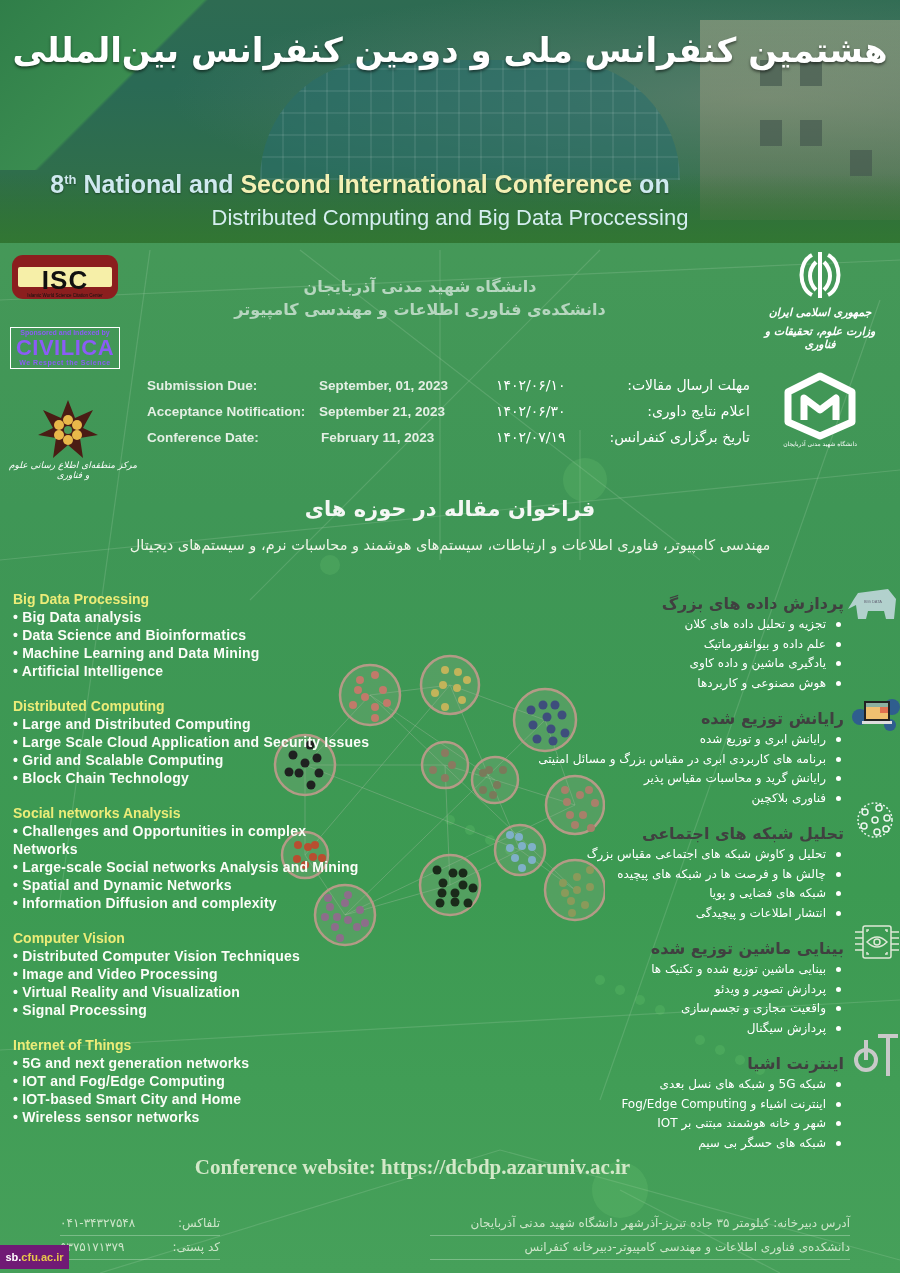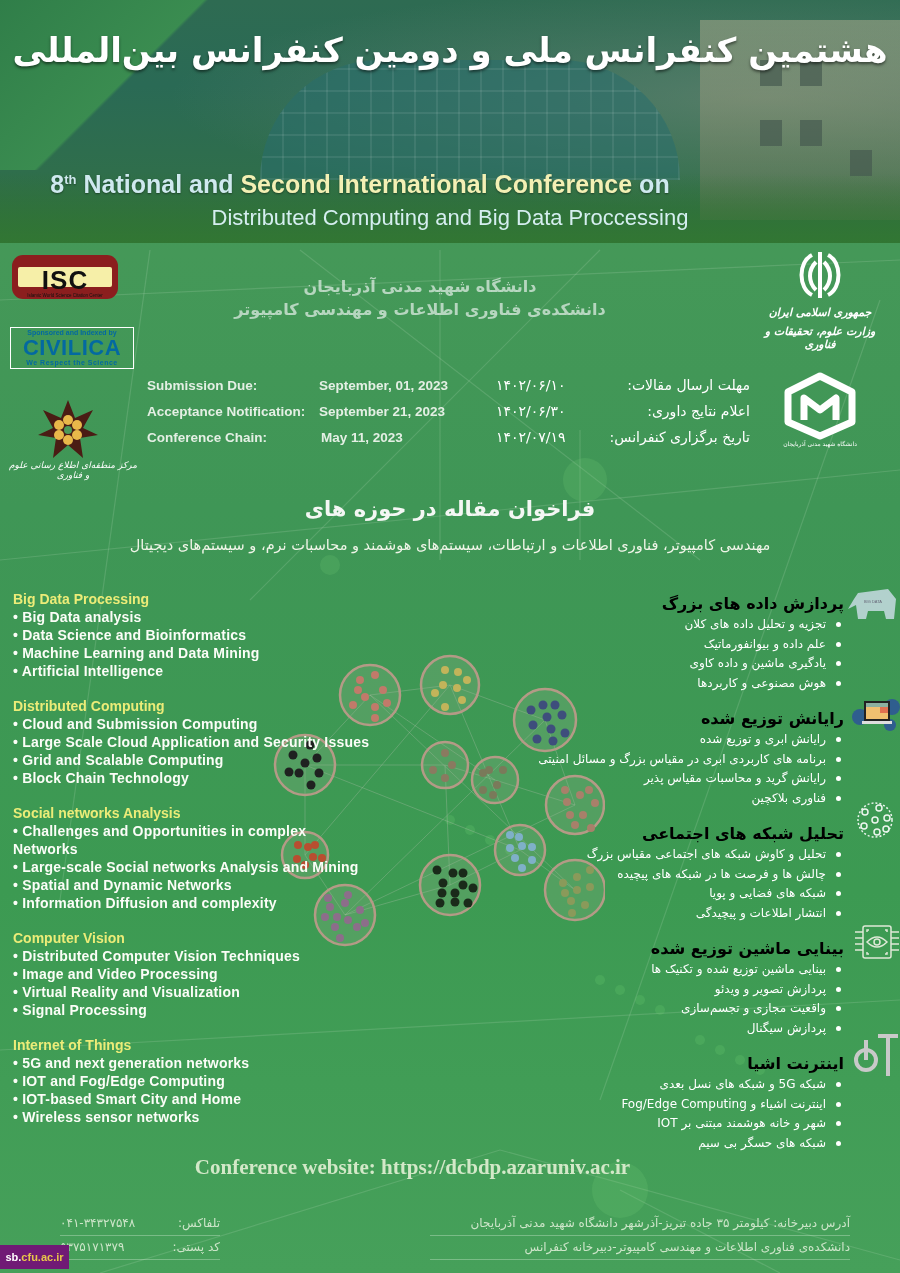--- a/index.html
+++ b/index.html
@@ -61,22 +61,22 @@
   .netlines { position: absolute; left: 0; top: 243px; width: 900px; height: 1030px; pointer-events: none; }
   
   .logo-isc {
     position: absolute; left: 12px; top: 255px; width: 106px; height: 44px;
     background: #8b1e1e; border-radius: 11px; padding: 12px 6px;
   }
   .logo-isc .inner { width: 100%; height: 100%; background: #f6efa8; border-radius: 2px; text-align: center; }
   .logo-isc .big { font-family: "Liberation Sans", sans-serif; font-weight: bold; font-size: 26px; color: #111; line-height: 26px; letter-spacing: 1px; }
   .logo-isc .small { font-family: "Liberation Sans", sans-serif; font-size: 4.5px; color: #111; line-height: 6px; }
   .logo-civ {
-    position: absolute; left: 10px; top: 327px; width: 124px; height: 42px;
-    border: 1px solid #fff; text-align: center; color: #0369a1; font-family: "Liberation Sans", sans-serif;
+    position: absolute; left: 10px; top: 327px; width: 110px; height: 42px;
+    border: 1px solid #fff; text-align: center; color: #8b5cf6; font-family: "Liberation Sans", sans-serif;
   }
   .logo-civ .t1 { font-size: 7px; font-weight: bold; line-height: 10px; }
   .logo-civ .t2 { font-size: 22px; font-weight: bold; line-height: 20px; letter-spacing: 0.5px; }
   .logo-civ .t3 { font-size: 7px; font-weight: bold; line-height: 9px; letter-spacing: 0.5px; }
   .logo-rcisd { position: absolute; left: 38px; top: 400px; width: 60px; height: 60px; }
   .logo-rcisd-caption {
     position: absolute; left: 8px; top: 460px; width: 130px; text-align: center; direction: rtl;
     font-size: 9px; color: #fff; font-style: italic;
   }
   .uni-fa {
@@ -104,21 +104,21 @@
   .call-title { position: absolute; left: 0; top: 497px; width: 900px; text-align: center; direction: rtl; font-size: 21px; font-weight: bold; color: #f4f7f4; }
   .call-sub { position: absolute; left: 0; top: 537px; width: 900px; text-align: center; direction: rtl; font-size: 14.5px; color: #f0f5e8; }
   
   .topics-en { position: absolute; left: 13px; top: 590px; width: 390px; font-family: "Liberation Sans", sans-serif; font-weight: bold; }
   .topics-en .sec { margin-bottom: 17px; }
   .topics-en .h { color: #ecec78; font-size: 14px; line-height: 18px; }
   .topics-en .it { color: #fbfdf7; font-size: 14px; line-height: 18px; letter-spacing: 0.2px; }
   
   .topics-fa { position: absolute; right: 56px; top: 593px; width: 420px; direction: rtl; }
   .topics-fa .sec { position: absolute; right: 0; white-space: nowrap; }
-  .topics-fa .h { color: #000000; font-size: 16px; font-weight: bold; line-height: 22px; margin-right: 0; }
+  .topics-fa .h { color: #404040; font-size: 16px; font-weight: bold; line-height: 22px; margin-right: 0; }
   .topics-fa .it { color: #fff; font-size: 12px; font-weight: normal; line-height: 19.5px; padding-right: 18px; position: relative; }
   .topics-fa .it::before { content: ""; position: absolute; right: 3px; top: 7px; width: 5px; height: 5px; border-radius: 50%; background: #fff; }
   .topic-icon { position: absolute; }
   
   .website { position: absolute; left: 0; top: 1155px; width: 825px; text-align: center; font-family: "Liberation Serif", serif; font-weight: bold; font-size: 21px; color: #d3e8c8; }
   .footer-contact { position: absolute; left: 60px; top: 1212px; width: 160px; direction: rtl; font-size: 12px; color: #cde5c9; }
   .footer-contact .row { border-bottom: 1px solid rgba(220,240,220,0.35); height: 24px; line-height: 22px; position: relative; }
   .footer-contact .val { position: absolute; left: 0; direction: ltr; letter-spacing: 0.5px; }
   .footer-addr { position: absolute; left: 430px; top: 1212px; width: 420px; direction: rtl; font-size: 12px; color: #cde5c9; }
   .footer-addr .row { border-bottom: 1px solid rgba(220,240,220,0.35); height: 24px; line-height: 22px; }
@@ -396,22 +396,22 @@
 <div class="dates-en">
   <div class="row">
       <span class="lbl">Submission Due:</span>
       <span class="val">September, 01, 2023</span>
     </div>
   <div class="row">
       <span class="lbl">Acceptance Notification:</span>
       <span class="val">September 21, 2023</span>
     </div>
   <div class="row">
-      <span class="lbl">Conference Chain:</span>
-      <span class="val" style="left:174px">May 11, 2023</span>
+      <span class="lbl">Conference Date:</span>
+      <span class="val" style="left:174px">February 11, 2023</span>
     </div>
 </div>
 <div class="dates-fa">
   <div class="row">
       <span class="lbl">مهلت ارسال مقالات:</span>
       <span class="val">۱۴۰۲/۰۶/۱۰</span>
     </div>
   <div class="row">
       <span class="lbl">اعلام نتایج داوری:</span>
       <span class="val">۱۴۰۲/۰۶/۳۰</span>
@@ -428,21 +428,21 @@
 <div class="topics-en">
   <div class="sec">
     <div class="h">Big Data Processing</div>
     <div class="it">• Big Data analysis</div>
     <div class="it">• Data Science and Bioinformatics</div>
     <div class="it">• Machine Learning and Data Mining</div>
     <div class="it">• Artificial Intelligence</div>
   </div>
   <div class="sec">
     <div class="h">Distributed Computing</div>
-    <div class="it">• Cloud and Submission Computing</div>
+    <div class="it">• Large and Distributed Computing</div>
     <div class="it">• Large Scale Cloud Application and Security Issues</div>
     <div class="it">• Grid and Scalable Computing</div>
     <div class="it">• Block Chain Technology</div>
   </div>
   <div class="sec" style="width:320px">
     <div class="h">Social networks Analysis</div>
     <div class="it">• Challenges and Opportunities in complex Networks</div>
     <div class="it" style="white-space:nowrap">• Large-scale Social networks Analysis and Mining</div>
     <div class="it">• Spatial and Dynamic Networks</div>
     <div class="it">• Information Diffusion and complexity</div>

